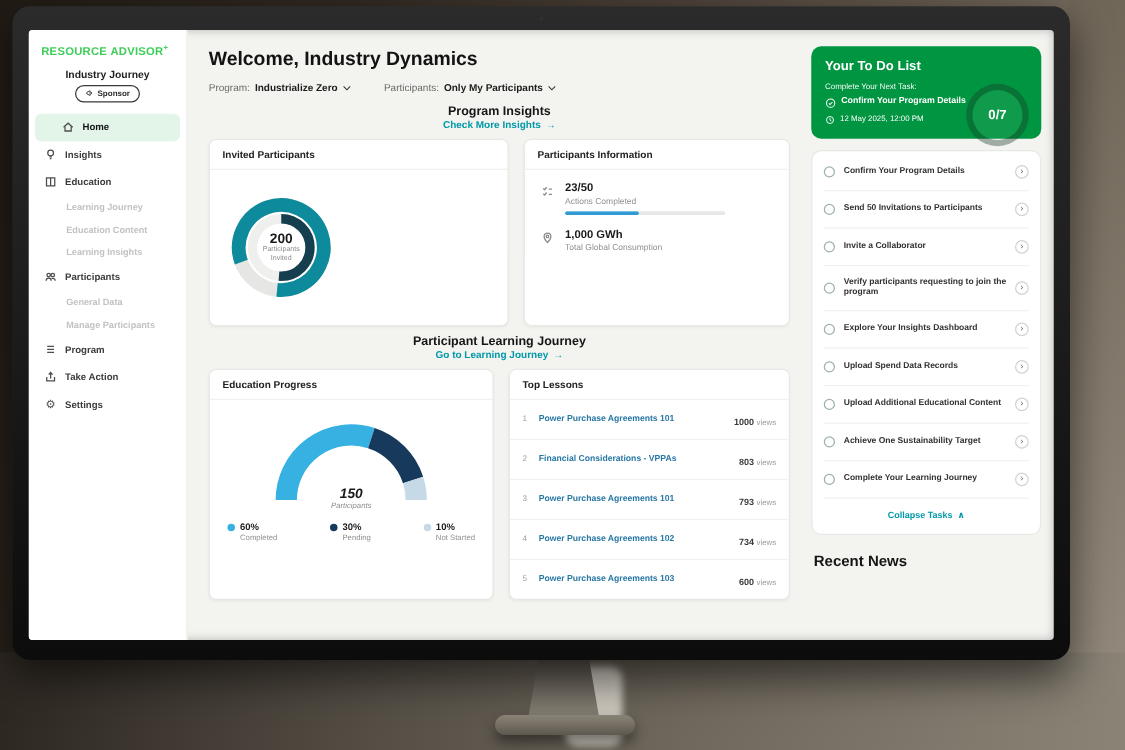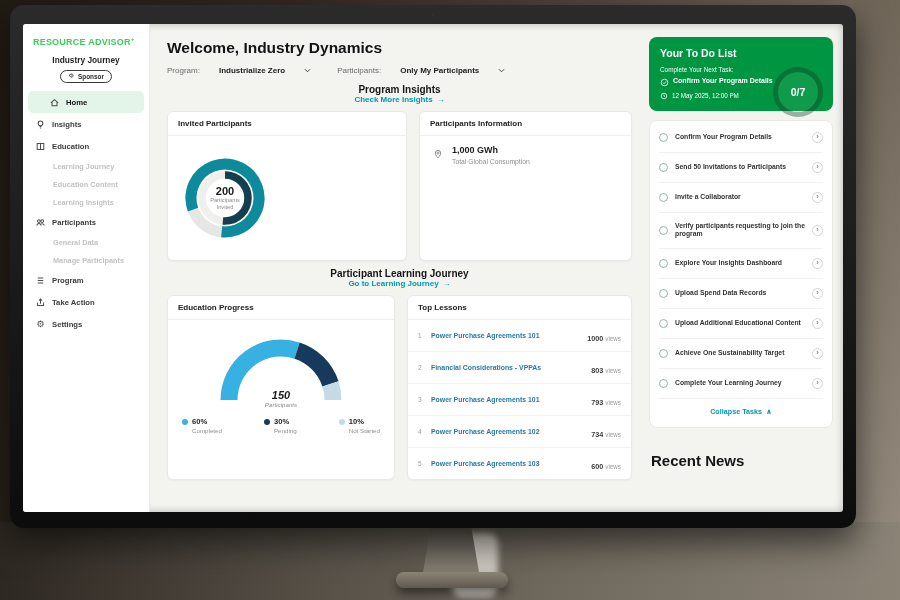--- a/index.html
+++ b/index.html
@@ -38,21 +38,21 @@
   .nav-item.active{background:var(--sidebar-active-bg,#e3f4e8);color:#141414;padding-left:21px;}
   .nav-item.sub{padding:4.5px 7px 4.5px 25px;font-size:7.3px;font-weight:600;color:#c2c2c2;}
   .nicon{width:11px;height:11px;flex:0 0 11px;color:#4d4d4d;display:flex;align-items:center;justify-content:center;}
   .nicon svg{width:11px;height:11px;}
   .nicon.glyph{font-size:9px;line-height:1;color:#4d4d4d;}
 
   
   .main{flex:1;min-width:0;padding:13px 13px 0 17px;box-sizing:border-box;}
   h1{margin:2px 0 9px;font-size:15.5px;font-weight:700;color:#131313;}
   .filters{display:flex;gap:26px;align-items:center;font-size:8px;margin-bottom:9px;}
-  .filter{display:flex;align-items:center;gap:19px;cursor:pointer;}
+  .filter{display:flex;align-items:center;gap:4px;cursor:pointer;}
   .flabel{color:#6a6a6a;}
   .fvalue{font-weight:700;color:#1c1c1c;}
   .chev svg{width:7px;height:5px;display:block;}
   .section-head{display:flex;justify-content:space-between;align-items:center;margin:7px 0 7px;flex-direction:column;}
   .section-title{font-size:10px;font-weight:800;color:#161616;}
   .tlink{font-size:8px;font-weight:700;color:var(--teal,#0099a8);cursor:pointer;display:flex;gap:4px;align-items:center;}
   .cards{display:flex;gap:12px;}
   .card{background:#fff;border:1px solid #e8e8e6;border-radius:6px;box-shadow:0 1px 2px rgba(0,0,0,.04);box-sizing:border-box;}
   .card-title{padding:7px 10px;font-size:8px;font-weight:700;color:#222;border-bottom:1px solid #f0f0ee;}
   .row1{margin-bottom:4px;}
@@ -113,21 +113,21 @@
     border:5px solid rgba(0,40,18,.35);display:flex;align-items:center;justify-content:center;
     font-size:10.5px;font-weight:800;background:rgba(255,255,255,.06);}
   .tasks-card{margin-top:9px;background:#fff;border:1px solid #e8e8e6;border-radius:8px;padding:2px 9px;}
   .trow{display:flex;align-items:center;gap:7px;padding:9px 0;border-bottom:1px solid #f0f0ee;cursor:pointer;}
   .tcheck{width:9px;height:9px;flex:0 0 9px;border:1.3px solid #9db1a7;border-radius:50%;box-sizing:border-box;}
   .tlabel{flex:1;font-size:6.8px;font-weight:600;color:#323232;line-height:1.3;}
   .tchev{width:11px;height:11px;flex:0 0 11px;border:1px solid #d3d3d1;border-radius:50%;display:flex;
     align-items:center;justify-content:center;font-size:7.5px;color:#5d5d5d;line-height:1;padding-bottom:1px;box-sizing:border-box;}
   .collapse{display:flex;gap:4px;justify-content:center;align-items:center;padding:8px 0 9px;
     font-size:7.2px;font-weight:800;color:var(--teal,#0099a8);cursor:pointer;}
-  .recent-news{margin-top:24px;padding-left:2px;font-size:15px;font-weight:800;color:#151515;}
+  .recent-news{margin-top:14px;padding-left:2px;font-size:12px;font-weight:800;color:#151515;}
 </style>
 </head>
 <body>
 
 <div class="scene">
   <div class="bg-wall-right"></div>
   <div class="bg-desk"></div>
   <div class="bg-blob"></div>
   <div class="stand-neck"></div>
   <div class="stand-base"></div>
@@ -275,20 +275,33 @@
                   <div class="dc-val">200</div>
                   <div class="dc-label">Participants Invited</div>
                 </div>
               </div>
             </div>
           </div>
 
           <div class="card infocard">
             <div class="card-title">Participants Information</div>
             <div class="info-body">
+              <div class="irow">
+                <span class="iicon"><svg viewBox="0 0 12 12" fill="none" stroke="currentColor" stroke-width="1">
+                      <path d="M2.6 3.8 l1 1 1.8-2 M2.6 8 l1 1 1.8-2"></path>
+                      <path d="M7 4.2 h2.6 M7 8.4 h2.6"></path>
+                    </svg></span>
+                <div>
+                  <div class="ival">23/50</div>
+                  <div class="ilab">Actions Completed</div>
+                  <div class="bar">
+                      <div class="bar-fill" style="width: 46%;"></div>
+                    </div>
+                </div>
+              </div>
               <div class="irow">
                 <span class="iicon"><svg viewBox="0 0 12 12" fill="none" stroke="currentColor" stroke-width="1">
                       <path d="M6 2.4 a2.7 2.7 0 0 1 2.7 2.7 C8.7 7.3 6 10 6 10 S3.3 7.3 3.3 5.1 A2.7 2.7 0 0 1 6 2.4 Z"></path>
                       <circle cx="6" cy="5.1" r="1"></circle>
                     </svg></span>
                 <div>
                   <div class="ival">1,000 GWh</div>
                   <div class="ilab">Total Global Consumption</div>
                 </div>
               </div>

